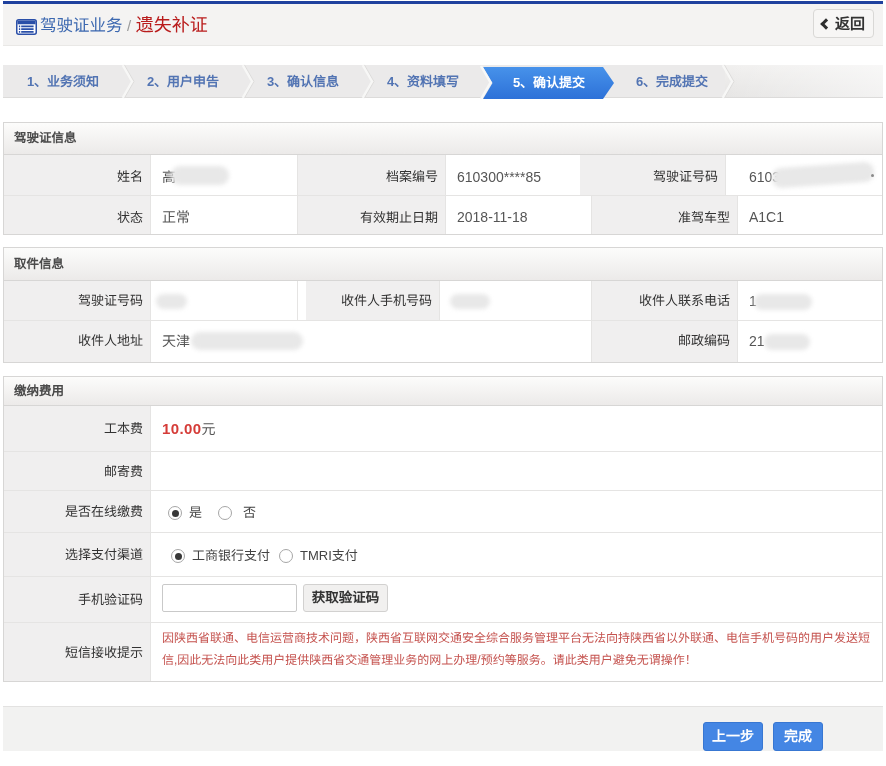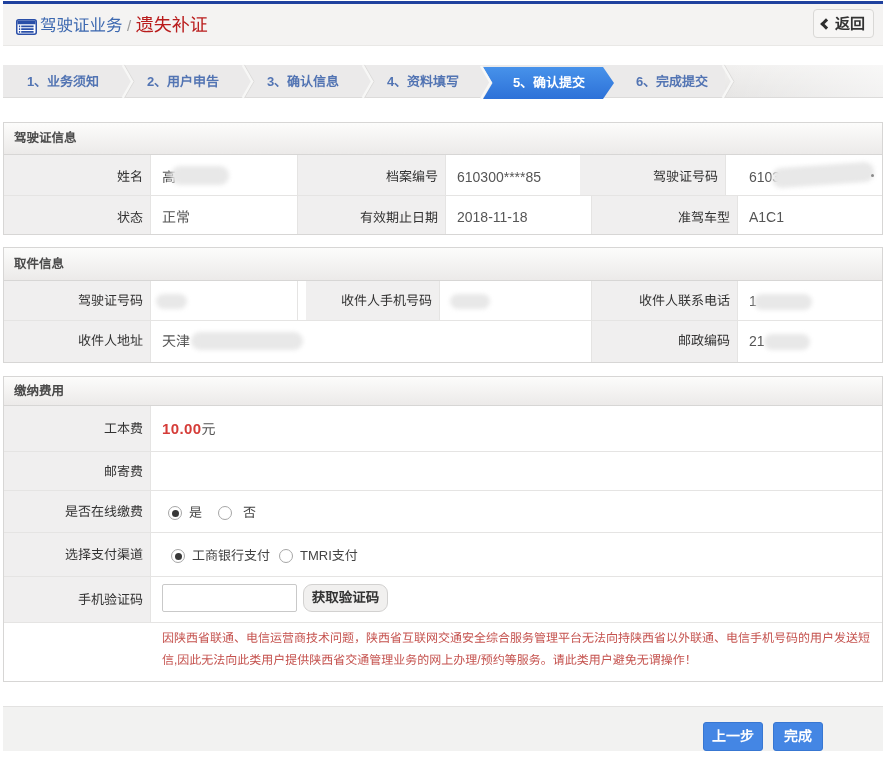--- a/index.html
+++ b/index.html
@@ -149,24 +149,25 @@
     <div class="c val noline" style="left:147px;width:731px;line-height:42px"><span class="rad on" style="margin-left:6px"></span><span class="rlab">是</span><span class="rad" style="margin-left:16px"></span><span class="rlab" style="margin-left:11px">否</span></div>
   </div>
   <div class="row" style="top:156px;height:44px">
     <div class="c lab" style="left:0;width:147px;line-height:44px">选择支付渠道</div>
     <div class="c val noline" style="left:147px;width:731px;line-height:44px"><span class="rad on" style="margin-left:9px"></span><span class="rlab">工商银行支付</span><span class="rad" style="margin-left:9px"></span><span class="rlab">TMRI支付</span></div>
   </div>
   <div class="row" style="top:200px;height:46px">
     <div class="c lab" style="left:0;width:147px;line-height:46px">手机验证码</div>
     <div class="c val noline" style="left:147px;width:731px">
       <span class="abs" style="left:11px;top:7px;width:135px;height:28px;border:1px solid #c9c9c9;background:#fff;border-radius:2px"></span>
-      <span class="abs" style="left:152px;top:7px;width:85px;height:28px;border:1px solid #d2d1d0;background:#f1f0ef;border-radius:9px;text-align:center;line-height:26px;font-size:13.5px;font-weight:700;color:#333">获取验证码</span>
+      <span class="abs" style="left:152px;top:7px;width:85px;height:28px;border:1px solid #d2d1d0;background:#f1f0ef;border-radius:3px;text-align:center;line-height:26px;font-size:13.5px;font-weight:700;color:#333">获取验证码</span>
     </div>
   </div>
   <div class="row last" style="top:246px;height:59px">
+    <div class="c lab" style="left:0;width:147px;line-height:59px">短信接收提示</div>
     <div class="c val noline" style="left:147px;width:731px;font-size:12px;line-height:22px;padding-top:4px;color:#c5534f;white-space:nowrap">因陕西省联通、电信运营商技术问题，陕西省互联网交通安全综合服务管理平台<span style="font-weight:400">无法向持陕西省以外联通、电信手机号码的用户发送短</span><br><span style="font-weight:500">信</span>,因此无法向此类用户提供陕西省交通管理业务的网上办理/预约等服务。请此类用户避免无谓操作！</div>
   </div>
 </div>
 
 <div class="abs" id="foot">
   <div class="btn" style="left:700px;width:60px">上一步</div>
   <div class="btn" style="left:770px;width:50px">完成</div>
 </div>
 
 </body></html>

